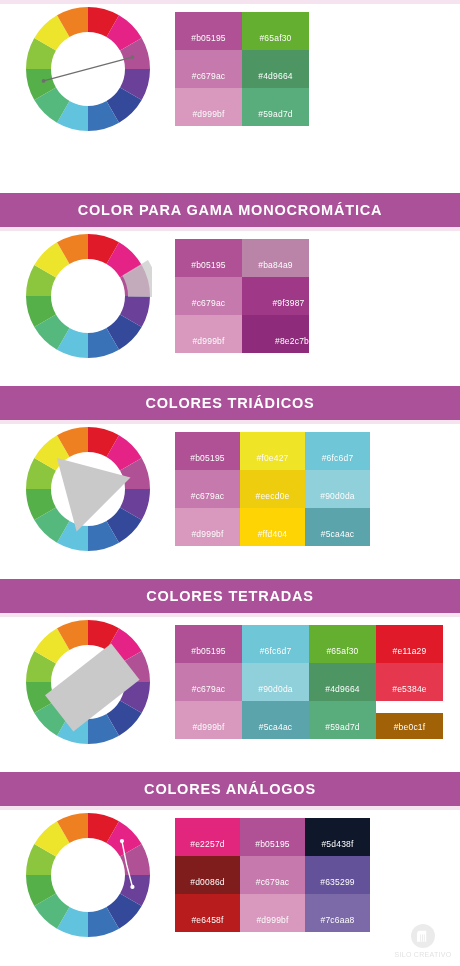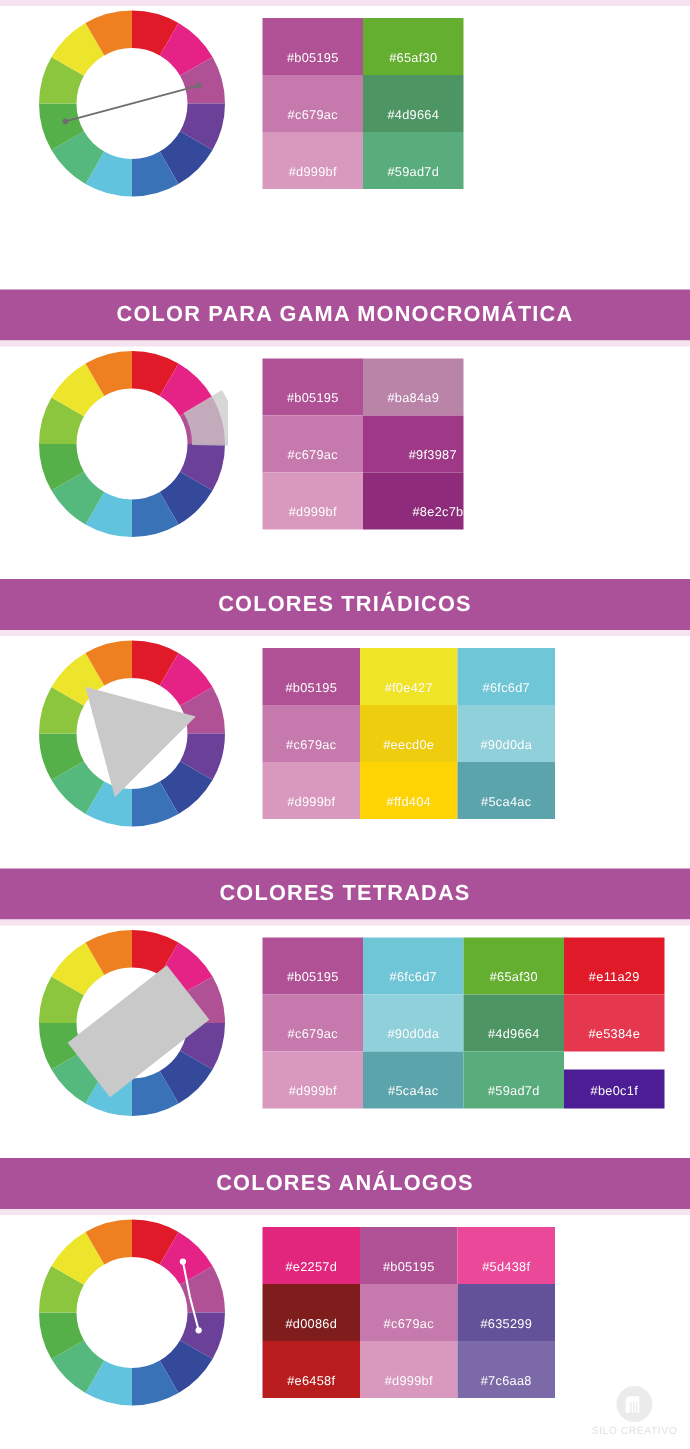--- a/index.html
+++ b/index.html
@@ -353,21 +353,21 @@
             </div>
             <div class="swatch" style="background: rgb(89, 173, 125);">
               <span>#59ad7d</span>
             </div>
             <div class="swatch" style="background: rgb(225, 26, 41);">
               <span>#e11a29</span>
             </div>
             <div class="swatch" style="background: rgb(229, 56, 78);">
               <span>#e5384e</span>
             </div>
-            <div class="swatch" style="background: #4c1d95; margin-top: 12px;">
+            <div class="swatch" style="background: #a16207; margin-top: 12px;">
               <span>#be0c1f</span>
             </div>
           </div>
         </div>
       </div>
     </div>
     <div class="section last">
       <div class="band" style="background: rgb(171, 81, 153);">
         <div class="band-title">COLORES ANÁLOGOS</div>
       </div>
@@ -409,21 +409,21 @@
             </div>
             <div class="swatch" style="background: rgb(176, 81, 149);">
               <span>#b05195</span>
             </div>
             <div class="swatch" style="background: rgb(198, 121, 172);">
               <span>#c679ac</span>
             </div>
             <div class="swatch" style="background: rgb(217, 153, 191);">
               <span>#d999bf</span>
             </div>
-            <div class="swatch" style="background: #ec4899;">
+            <div class="swatch" style="background: #0f172a;">
               <span>#5d438f</span>
             </div>
             <div class="swatch" style="background: rgb(99, 82, 153);">
               <span>#635299</span>
             </div>
             <div class="swatch" style="background: rgb(124, 106, 168);">
               <span>#7c6aa8</span>
             </div>
           </div>
         </div>

